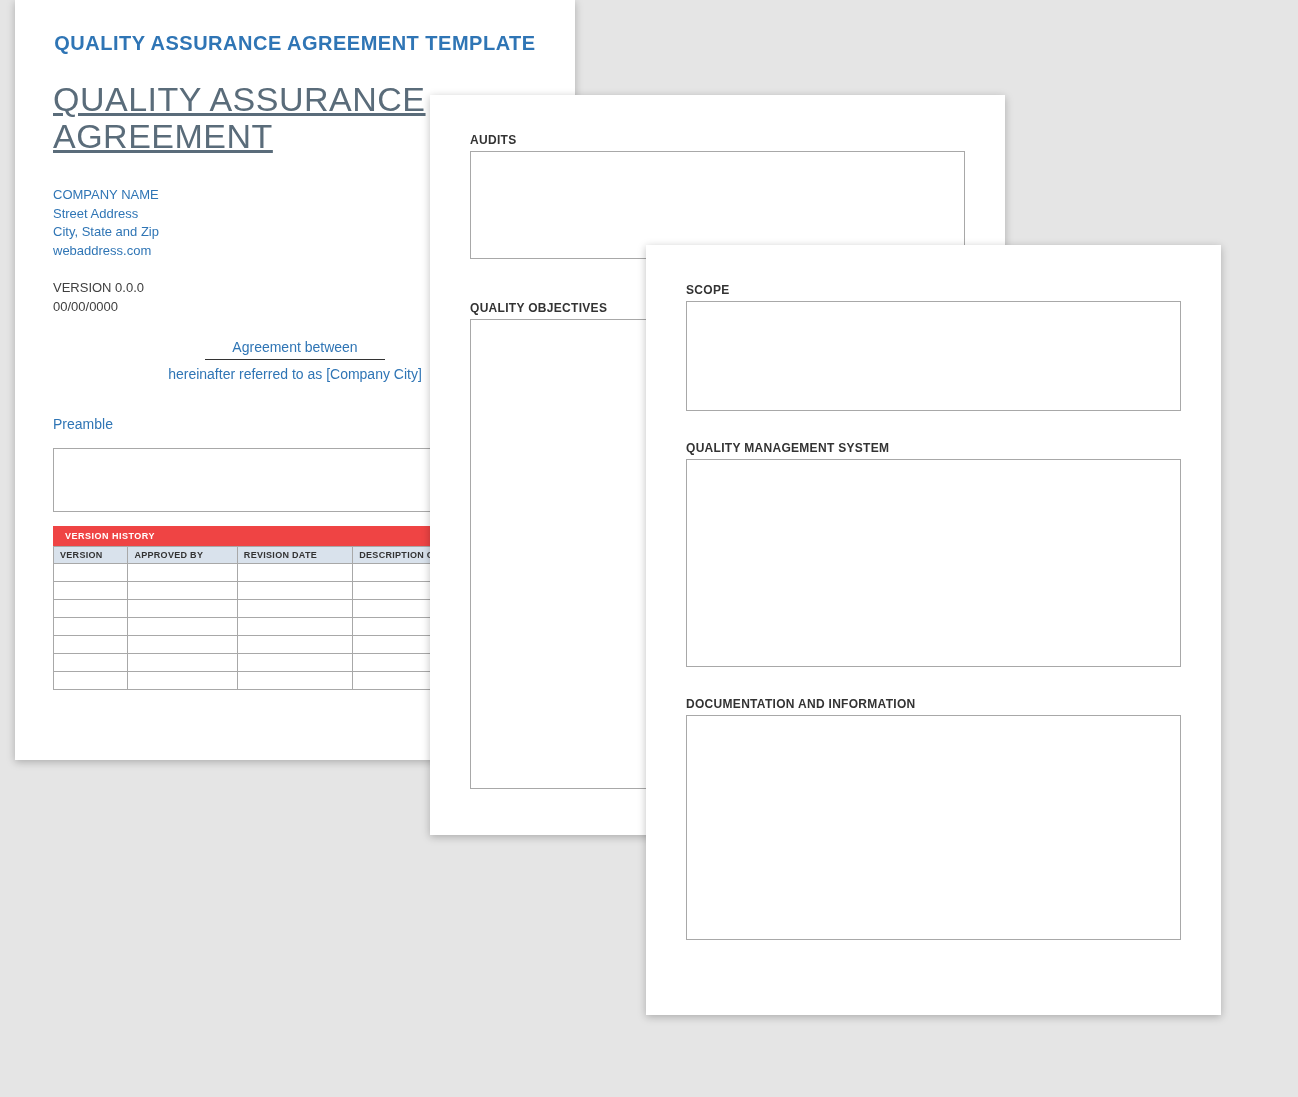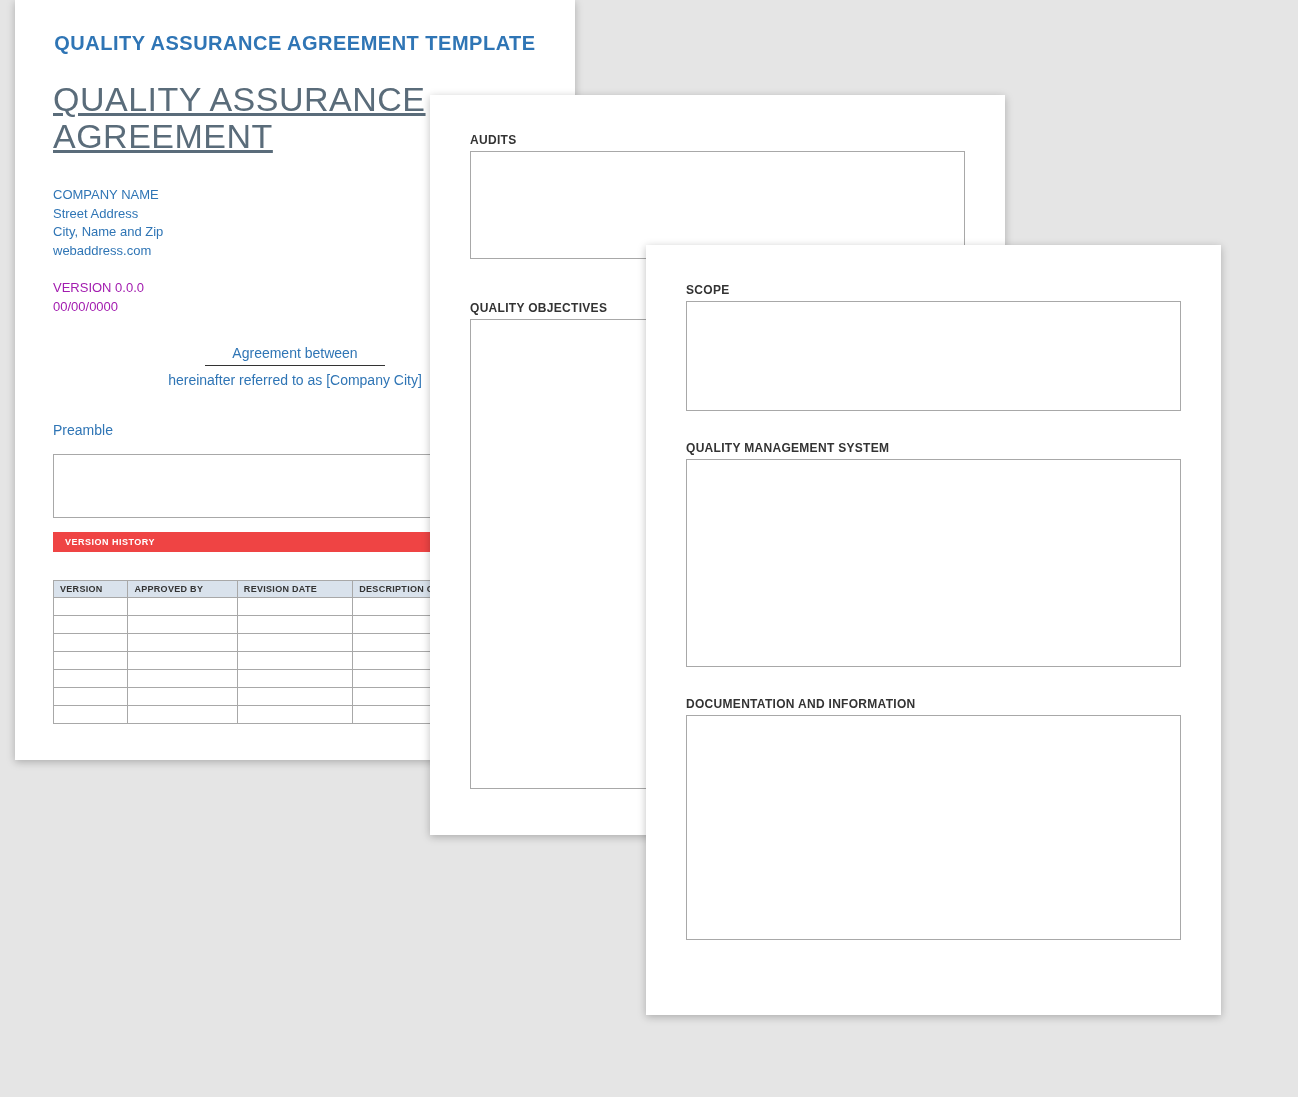--- a/index.html
+++ b/index.html
@@ -41,24 +41,24 @@
     text-decoration: underline;
   }
   .company-block {
     color: #2F75B5;
     font-size: 13px;
     line-height: 1.45;
     margin-bottom: 18px;
     margin-top: 10px;
   }
   .version-block {
-    color: #a21caf;
+    color: #404040;
     font-size: 13px;
     line-height: 1.45;
-    margin-bottom: 28px;
+    margin-bottom: 22px;
   }
   .agreement-center {
     text-align: center;
     color: #2F75B5;
     font-size: 14px;
     margin-bottom: 34px;
   }
   .agreement-center .line {
     width: 180px; height: 0;
     border-bottom: 1px solid #333;
@@ -79,21 +79,20 @@
     color: #fff;
     font-size: 9px;
     font-weight: 700;
     padding: 5px 12px;
     letter-spacing: .5px;
   }
   table.vh {
     width: 100%;
     border-collapse: collapse;
     font-size: 9px;
-    margin-top: 28px;
   }
   table.vh th {
     background: #d9e2ec;
     color: #333;
     text-align: left;
     font-weight: 700;
     padding: 3px 6px;
     border: 1px solid #a8a8a8;
     letter-spacing: .3px;
   }
@@ -134,21 +133,21 @@
 </head>
 <body>
 
 <div class="page page1">
   <div class="template-title">QUALITY ASSURANCE AGREEMENT TEMPLATE</div>
   <div class="doc-title">QUALITY ASSURANCE AGREEMENT</div>
 
   <div class="company-block">
     <div>COMPANY NAME</div>
     <div>Street Address</div>
-    <div>City, Name and Zip</div>
+    <div>City, State and Zip</div>
     <div>webaddress.com</div>
   </div>
 
   <div class="version-block">
     <div>VERSION 0.0.0</div>
     <div>00/00/0000</div>
   </div>
 
   <div class="agreement-center">
     <div>Agreement between</div>

